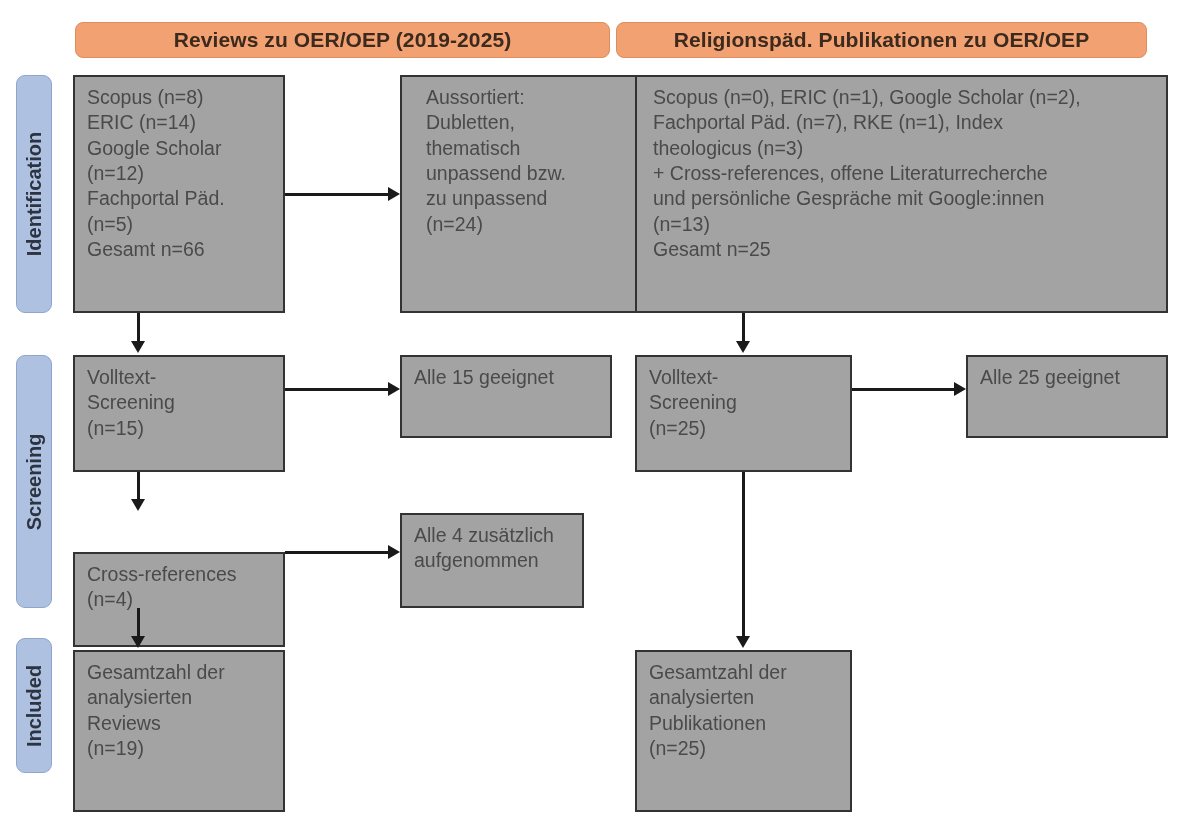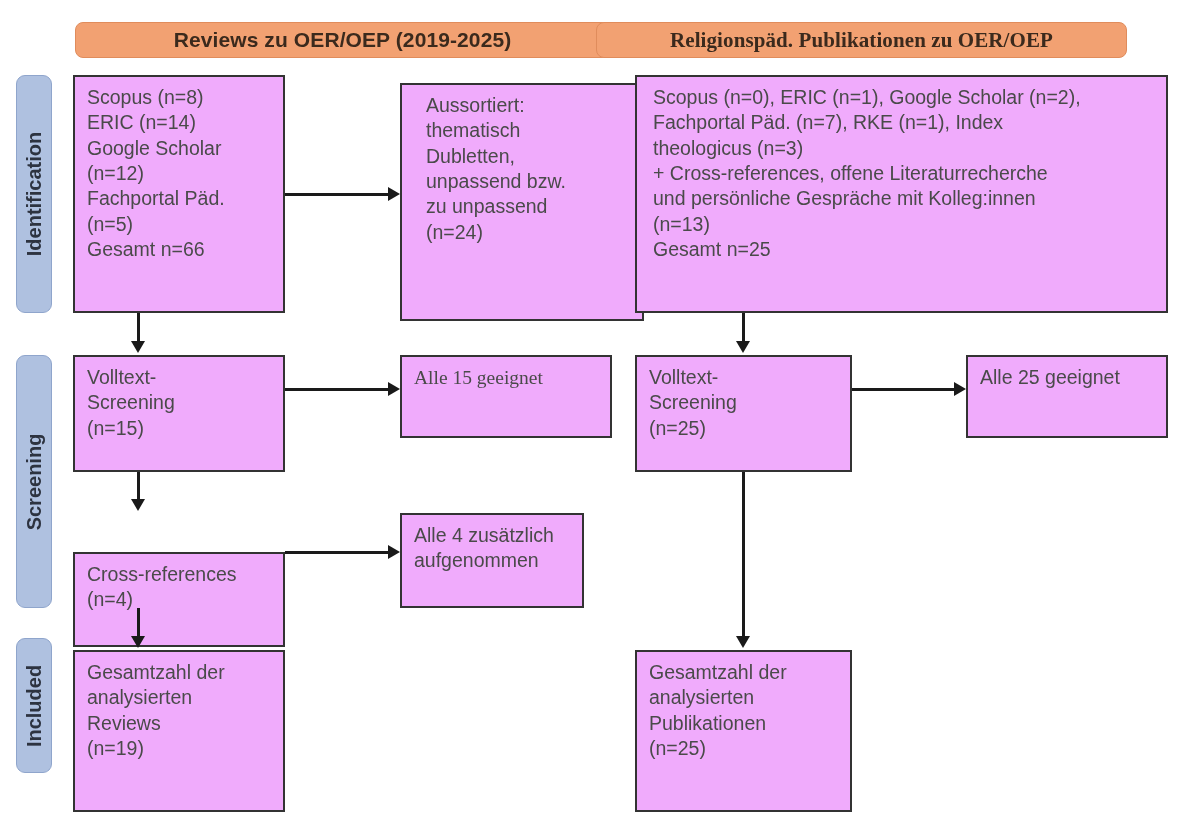--- a/index.html
+++ b/index.html
@@ -41,21 +41,21 @@
     transform:translate(-50%,-50%) rotate(-90deg);
     white-space:nowrap;
     font-size:20px;
     font-weight:bold;
     color:#2d3340;
   }
 
   
   .box{
     position:absolute;
-    background:#f0abfc;
+    background:#a3a3a3;
     border:2.5px solid #333333;
     box-sizing:border-box;
     padding:8px 10px 6px 12px;
     font-size:19.5px;
     line-height:1.30;
     color:#4a4a4a;
     overflow:hidden;
   }
   .box .line{display:block;white-space:nowrap;}
 
@@ -77,21 +77,21 @@
 </style>
 </head>
 <body>
 
 <div id="stage">
 
   <div class="col-header" style="left:75px;top:22px;width:535px;height:36px;">
     <span>Reviews zu OER/OEP (2019-2025)</span>
   </div>
 
-  <div class="col-header" style="left:596px;top:22px;width:531px;height:36px;font-family:Liberation Serif, serif;">
+  <div class="col-header" style="left:616px;top:22px;width:531px;height:36px;">
     <span>Religionspäd. Publikationen zu OER/OEP</span>
   </div>
 
   <div class="stage-bar" style="left:16px;top:75px;width:36px;height:238px;">
     <span class="stage-label">Identification</span>
   </div>
 
   <div class="stage-bar" style="left:16px;top:355px;width:36px;height:253px;">
     <span class="stage-label">Screening</span>
   </div>
@@ -103,42 +103,42 @@
   <div class="box" style="left:73px;top:75px;width:212px;height:238px;">
     <span class="line">Scopus (n=8)</span>
     <span class="line">ERIC (n=14)</span>
     <span class="line">Google Scholar</span>
     <span class="line">(n=12)</span>
     <span class="line">Fachportal Päd.</span>
     <span class="line">(n=5)</span>
     <span class="line">Gesamt n=66</span>
   </div>
 
-  <div class="box" style="left:400px;top:83px;width:244px;height:238px;padding-left:24px;">
+  <div class="box" style="left:400px;top:75px;width:244px;height:238px;padding-left:24px;">
     <span class="line">Aussortiert:</span>
+    <span class="line">Dubletten,</span>
     <span class="line">thematisch</span>
-    <span class="line">Dubletten,</span>
     <span class="line">unpassend bzw.</span>
     <span class="line">zu unpassend</span>
     <span class="line">(n=24)</span>
   </div>
 
   <div class="conn-h" style="left:285px;top:193px;width:103px;"></div>
   <div class="arrow-right" style="left:388px;top:187px;"></div>
 
   <div class="conn-v" style="left:137px;top:313px;height:30px;"></div>
   <div class="arrow-down" style="left:131px;top:341px;"></div>
 
   <div class="box" style="left:73px;top:355px;width:212px;height:117px;">
     <span class="line">Volltext-</span>
     <span class="line">Screening</span>
     <span class="line">(n=15)</span>
   </div>
 
-  <div class="box" style="left:400px;top:355px;width:212px;height:83px;font-family:Liberation Serif, serif;">
+  <div class="box" style="left:400px;top:355px;width:212px;height:83px;">
     <span class="line">Alle 15 geeignet</span>
   </div>
 
   <div class="conn-h" style="left:285px;top:388px;width:103px;"></div>
   <div class="arrow-right" style="left:388px;top:382px;"></div>
 
   <div class="conn-v" style="left:137px;top:472px;height:29px;"></div>
   <div class="arrow-down" style="left:131px;top:499px;"></div>
 
   <div class="box" style="left:73px;top:513px;width:212px;height:95px;margin-top:39px;">
@@ -162,21 +162,21 @@
     <span class="line">analysierten</span>
     <span class="line">Reviews</span>
     <span class="line">(n=19)</span>
   </div>
 
   <div class="box" style="left:635px;top:75px;width:533px;height:238px;padding-left:16px;">
     <span class="line">Scopus (n=0), ERIC (n=1), Google Scholar (n=2),</span>
     <span class="line">Fachportal Päd. (n=7), RKE (n=1), Index</span>
     <span class="line">theologicus (n=3)</span>
     <span class="line">+ Cross-references, offene Literaturrecherche</span>
-    <span class="line">und persönliche Gespräche mit Kolleg:innen</span>
+    <span class="line">und persönliche Gespräche mit Google:innen</span>
     <span class="line">(n=13)</span>
     <span class="line">Gesamt n=25</span>
   </div>
 
   <div class="conn-v" style="left:742px;top:313px;height:30px;"></div>
   <div class="arrow-down" style="left:736px;top:341px;"></div>
 
   <div class="box" style="left:635px;top:355px;width:217px;height:117px;">
     <span class="line">Volltext-</span>
     <span class="line">Screening</span>

